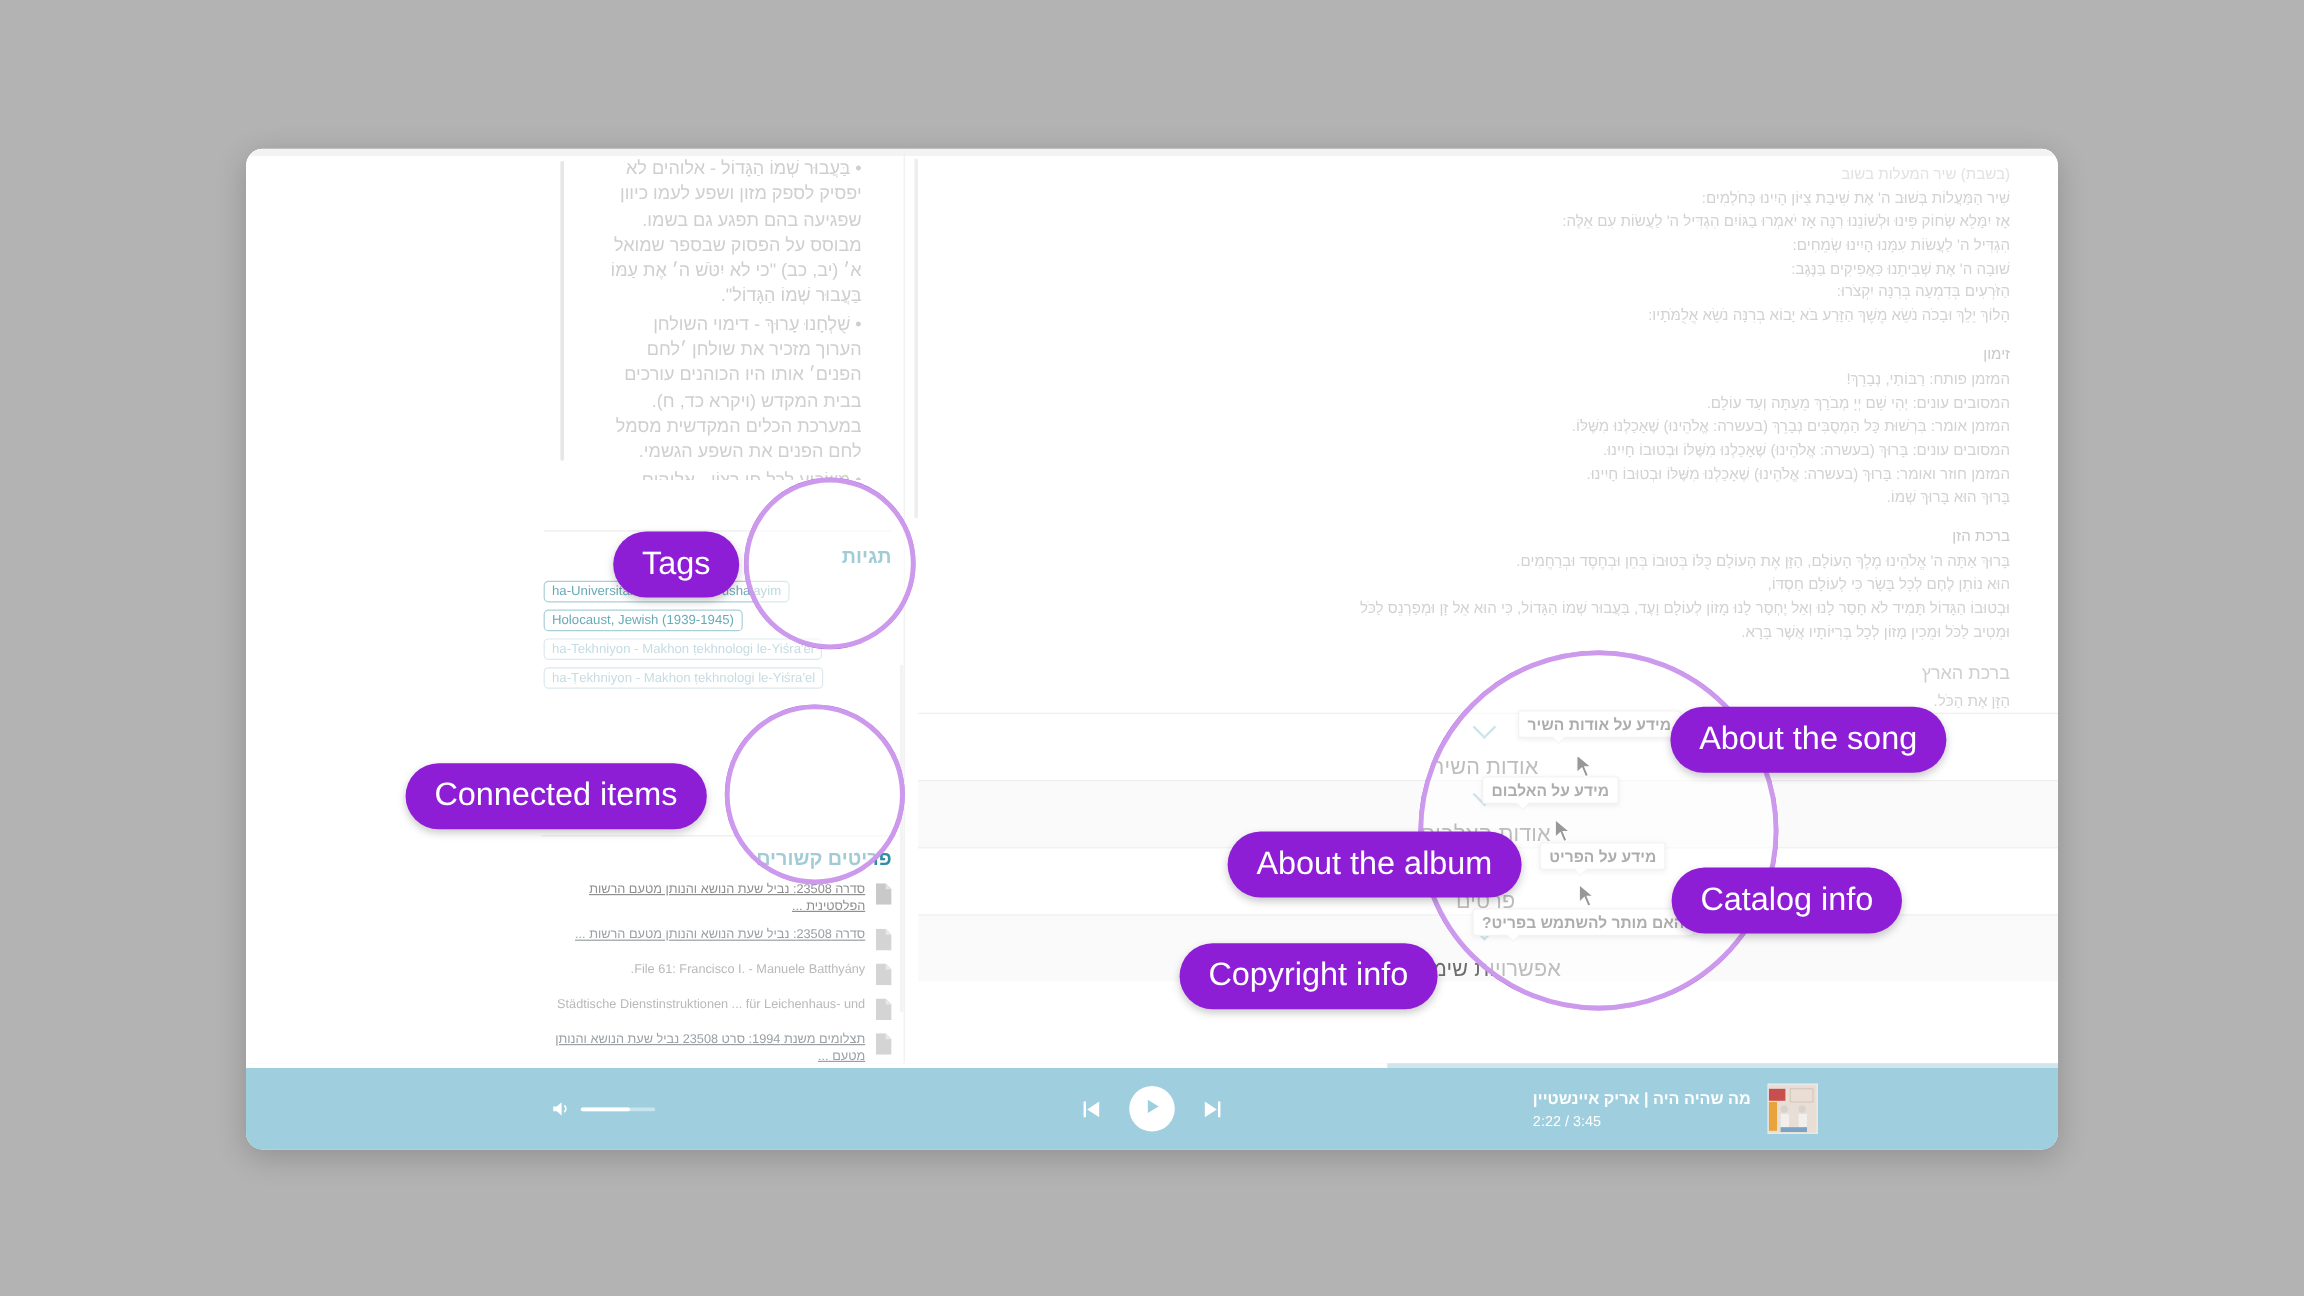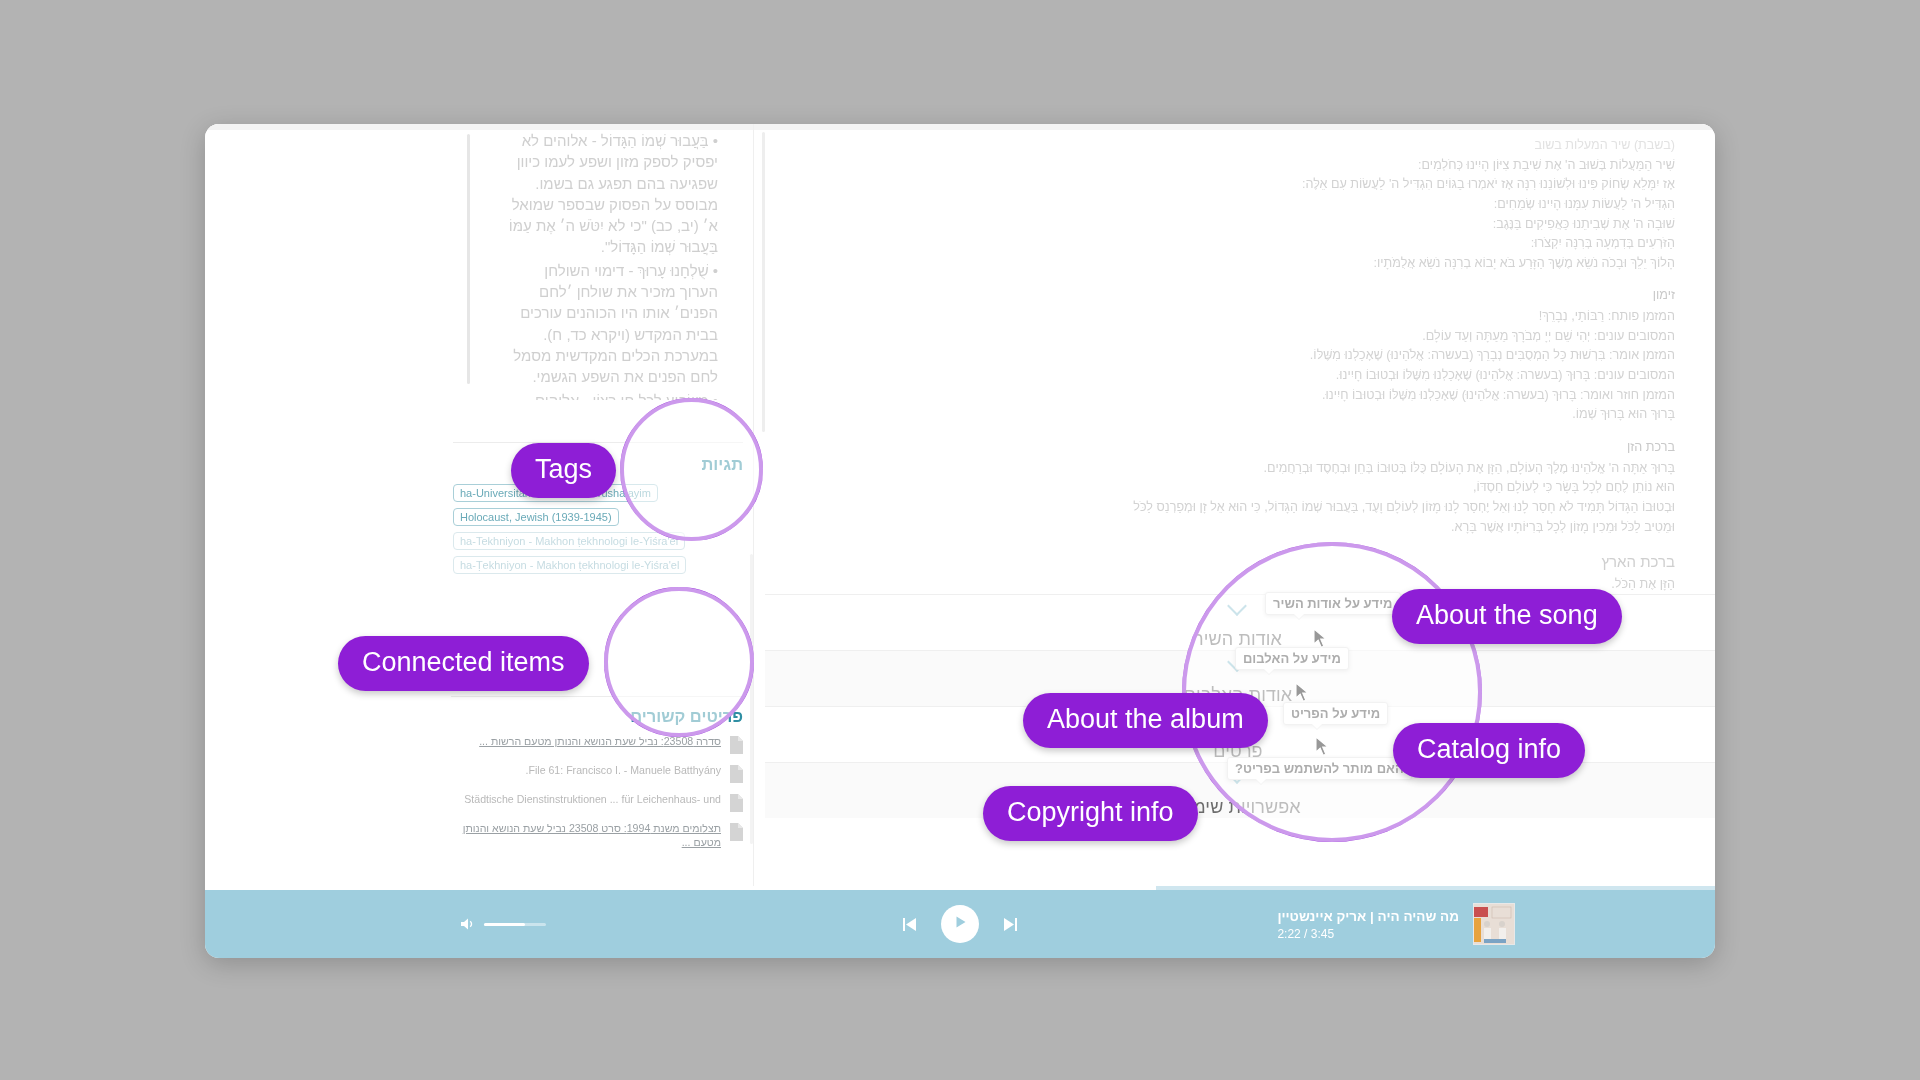--- a/index.html
+++ b/index.html
@@ -385,20 +385,29 @@
         </div>
         <div class="tag-row">
           <span class="tag dim">ha-Ṭekhniyon - Makhon ṭekhnologi le-Yiśra'el</span>
         </div>
       </div>
 
       <div id="connected-block">
         <div class="sep"></div>
         <div id="connected-title">פריטים קשורים</div>
 
+        <div class="ci-row">
+          <span class="ci-doc">
+            <svg width="15" height="18" viewBox="0 0 15 18">
+                <path d="M2 0h8l5 5v13H2z" fill="#c9c9c9"></path>
+                <path d="M10 0l5 5h-5z" fill="#e2e2e2"></path>
+              </svg>
+          </span>
+          <span class="ci-text link strong">סדרה 23508: נביל שעת הנושא  והנותן מטעם הרשות הפלסטינית ...</span>
+        </div>
         <div class="ci-row">
           <span class="ci-doc">
             <svg width="15" height="18" viewBox="0 0 15 18">
                 <path d="M2 0h8l5 5v13H2z" fill="#d4d4d4"></path>
                 <path d="M10 0l5 5h-5z" fill="#e8e8e8"></path>
               </svg>
           </span>
           <span class="ci-text link">סדרה 23508: נביל שעת הנושא והנותן מטעם הרשות ...</span>
         </div>
         <div class="ci-row">

